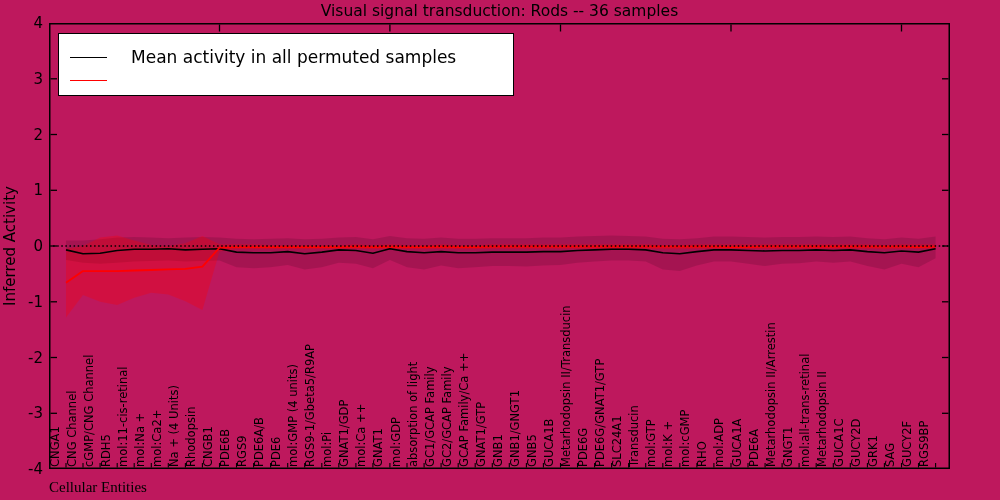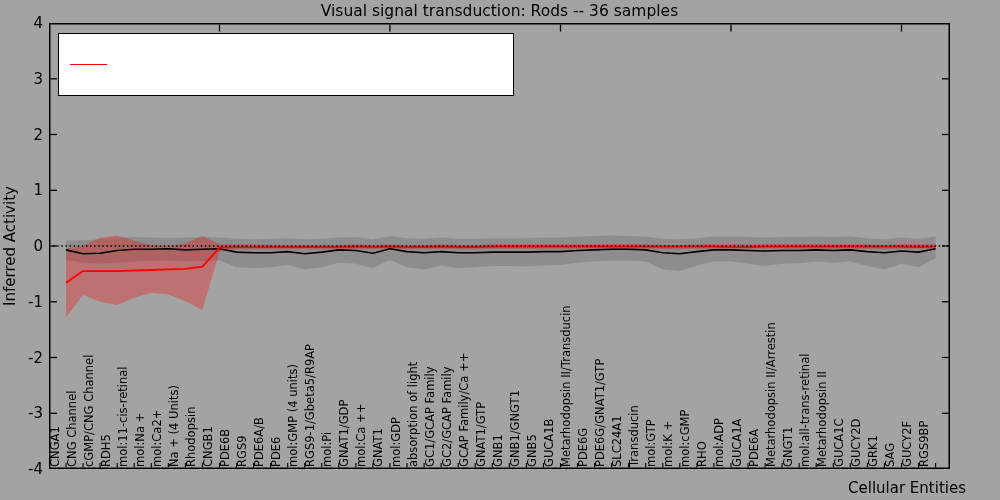--- a/index.html
+++ b/index.html
@@ -1,31 +1,32 @@
 <!DOCTYPE html>
 <html><head>
 <meta charset="utf-8">
 <style>
   html,body { margin:0; padding:0; background:#ffffff; }
   #figure {
-    position:relative; width:1000px; height:500px; background:#a3a3a3;
+    position:relative; width:1000px; height:500px; background:#be185d;
     font-family:"DejaVu Sans","Liberation Sans",sans-serif; color:#000;
     overflow:hidden;
   }
   #chart-title {
     position:absolute; left:49px; top:2px; width:901px; text-align:center;
     font-size:15.5px; white-space:nowrap;
   }
   #y-axis-title {
     position:absolute; left:-90px; top:237px; width:200px; height:18px;
     text-align:center; font-size:15px; transform:rotate(-90deg);
   }
   #x-axis-title {
-    position:absolute; left:65px; top:479px; width:901px; text-align:right;
+    position:absolute; left:49px; top:479px; width:901px; text-align:left;
     font-size:15px;
+    font-family:Liberation Serif, serif;
   }
   #plot-area { position:absolute; left:49px; top:23px; width:901px; height:446px; }
   #chart-svg { position:absolute; left:0; top:0; }
   .ytick-label {
     position:absolute; width:34px; text-align:right; font-size:15px; line-height:18px;
   }
   .xtick-label {
     position:absolute; font-size:11.5px; line-height:12px; white-space:nowrap;
     transform:rotate(-90deg); transform-origin:0 100%;
   }
@@ -128,20 +129,24 @@
         <line x1="835.4" y1="440" x2="835.4" y2="444.5" stroke="#000" stroke-width="1.1"></line>
         <line x1="852.5" y1="440" x2="852.5" y2="444.5" stroke="#000" stroke-width="1.1"></line>
         <line x1="869.5" y1="440" x2="869.5" y2="444.5" stroke="#000" stroke-width="1.1"></line>
         <line x1="886.6" y1="440" x2="886.6" y2="444.5" stroke="#000" stroke-width="1.1"></line>
         <rect x="0.75" y="0.75" width="899.5" height="444.5" fill="none" stroke="#000000" stroke-width="1.5"></rect>
       </svg>
   </div>
 
   <div id="legend">
     <div class="legend-row">
+      <span class="legend-line" style="border-top-color:#000000"></span>
+      <span class="legend-label">Mean activity in all permuted samples</span>
+    </div>
+    <div class="legend-row">
       <span class="legend-line" style="border-top-color:#ff0000"></span>
     </div>
   </div>
 <div class="ytick-label" style="left: 9px; top: 14px;">4</div>
     <div class="ytick-label" style="left: 9px; top: 69.75px;">3</div>
     <div class="ytick-label" style="left: 9px; top: 125.5px;">2</div>
     <div class="ytick-label" style="left: 9px; top: 181.25px;">1</div>
     <div class="ytick-label" style="left: 9px; top: 237px;">0</div>
     <div class="ytick-label" style="left: 9px; top: 292.75px;">-1</div>
     <div class="ytick-label" style="left: 9px; top: 348.5px;">-2</div>

